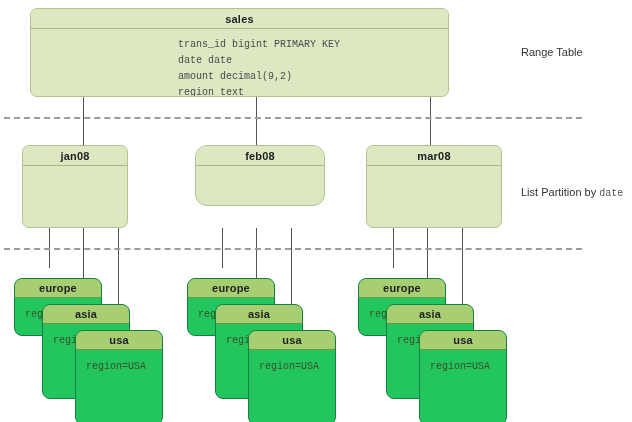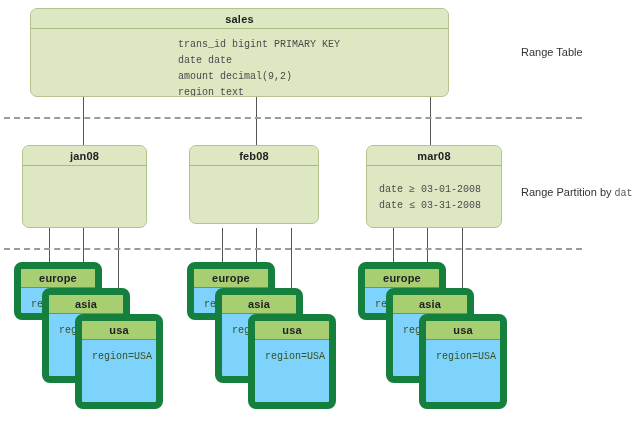--- a/index.html
+++ b/index.html
@@ -57,23 +57,24 @@
     background: #dde8c2;
     border: 1px solid #b2c48c;
   }
   .pale .hdr {
     border-bottom: 1px solid #a8bb80;
     background: #dde8c2;
   }
 
   
   .leaf {
-    background: #7dd3fc;
-    border: 7px solid #15803d;
+    background: #22c55e;
+    border: 1px solid #15803d;
     border-radius: 8px;
+    margin-top: 16px;
   }
   .leaf .hdr {
     border-bottom: 1px solid #6f9a41;
     background: #a8ce72;
     font-size: 11px;
     height: 19px;
   }
   .leaf .body {
     color: #3c5020;
     font-size: 10px;
@@ -129,36 +130,34 @@
   </div>
 
   <div class="side-label" style="left:521px; top:46px;">Range Table</div>
 
   <div class="vline" style="left:83px;  top:97px; height:48px;"></div>
   <div class="vline" style="left:256px; top:97px; height:48px;"></div>
   <div class="vline" style="left:430px; top:97px; height:48px;"></div>
 
   <div class="dashline" style="left:4px; top:117px; width:578px;"></div>
 
-  <div class="node pale" style="left:22px; top:145px; width:125px; height:83px;">
+  <div class="node pale" style="left:22px; top:145px; width:106px; height:83px;">
     <div class="hdr" style="height:20px;">jan08</div>
   </div>
 
-  <div class="node pale" style="left:189px; top:145px; width:130px; height:79px;">
+  <div class="node pale" style="left:195px; top:145px; width:130px; height:61px;border-radius:12px;">
     <div class="hdr" style="height:20px;">feb08</div>
   </div>
 
   <div class="node pale" style="left:366px; top:145px; width:136px; height:83px;">
     <div class="hdr" style="height:20px;">mar08</div>
-    <div class="body" style="padding:16px 0 0 12px;">date ≥ 03-01-2008
-date ≤ 03-31-2008</div>
   </div>
 
   <div class="side-label" style="left:521px; top:186px;">
-    <span>Range Partition by </span><span class="mono">date</span>
+    <span>List Partition by </span><span class="mono">date</span>
   </div>
 
   <div class="vline" style="left:49px;  top:228px; height:40px;"></div>
   <div class="vline" style="left:83px;  top:228px; height:60px;"></div>
   <div class="vline" style="left:118px; top:228px; height:88px;"></div>
 
   <div class="vline" style="left:222px; top:228px; height:40px;"></div>
   <div class="vline" style="left:256px; top:228px; height:60px;"></div>
   <div class="vline" style="left:291px; top:228px; height:88px;"></div>
 

